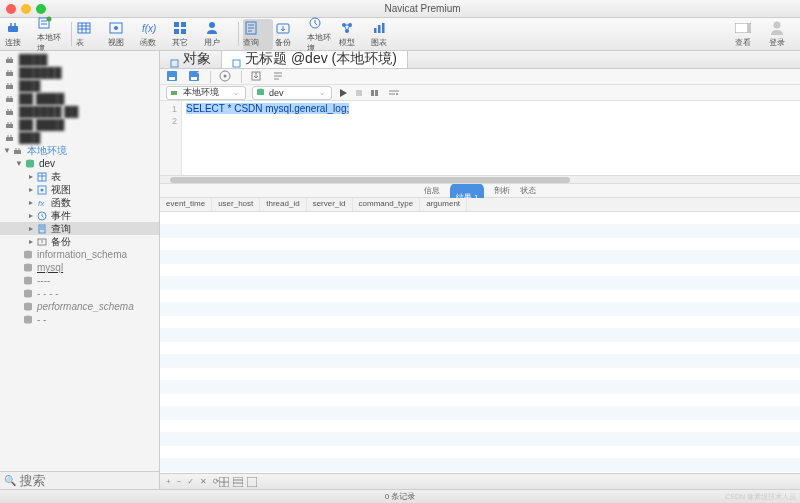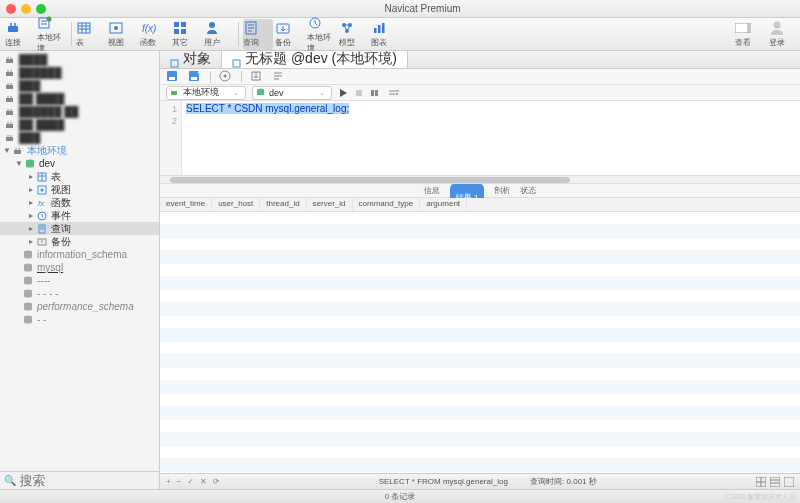--- a/index.html
+++ b/index.html
@@ -550,25 +550,20 @@
         <div class="row"></div>
       </div>
     <div class="gridfoot">
       <div class="left">
         <span>+</span>
         <span>−</span>
         <span>✓</span>
         <span>✕</span>
         <span>⟳</span>
       </div>
-      <div class="mid">
-        <span>SELECT * FROM mysql.general_log</span>
-        &nbsp;&nbsp;&nbsp;&nbsp;&nbsp;&nbsp;&nbsp;&nbsp;
-        <span>查询时间: 0.001 秒</span>
-      </div>
       <div class="right">
         <span>
             <svg width="10" height="10">
               <rect x="0" y="0" width="10" height="10" fill="none" stroke="#888"></rect>
               <path d="M0 5 h10 M5 0 v10" stroke="#888"></path>
             </svg>
           </span>
         <span>
             <svg width="10" height="10">
               <rect x="0" y="0" width="10" height="10" fill="none" stroke="#888"></rect>

